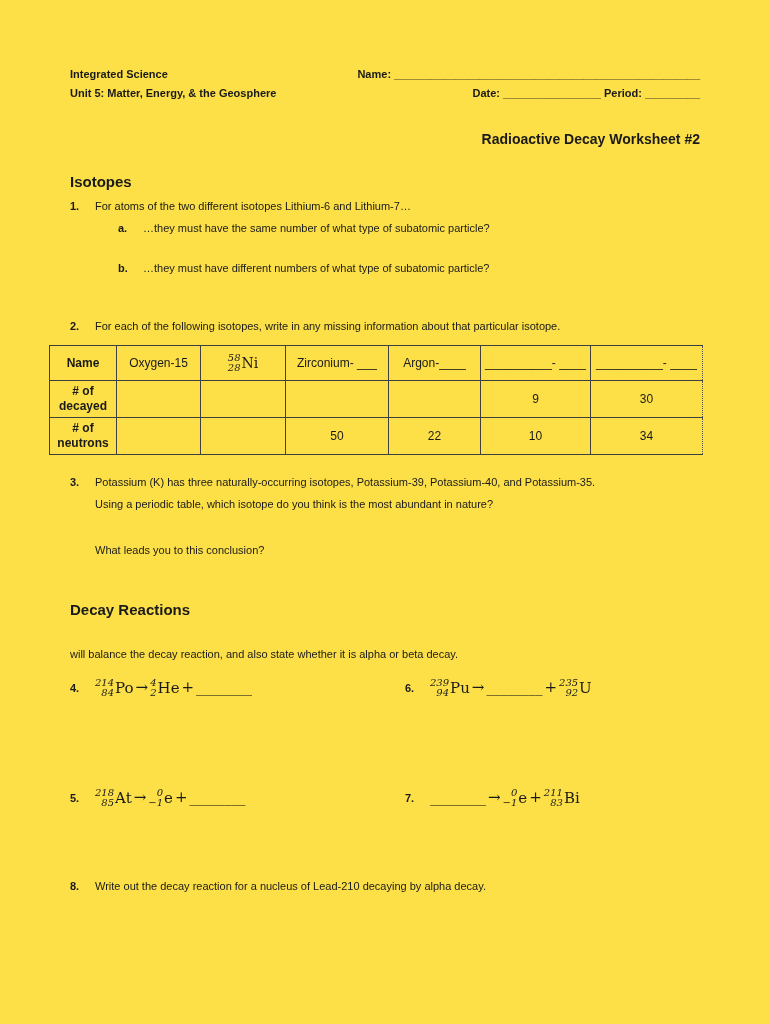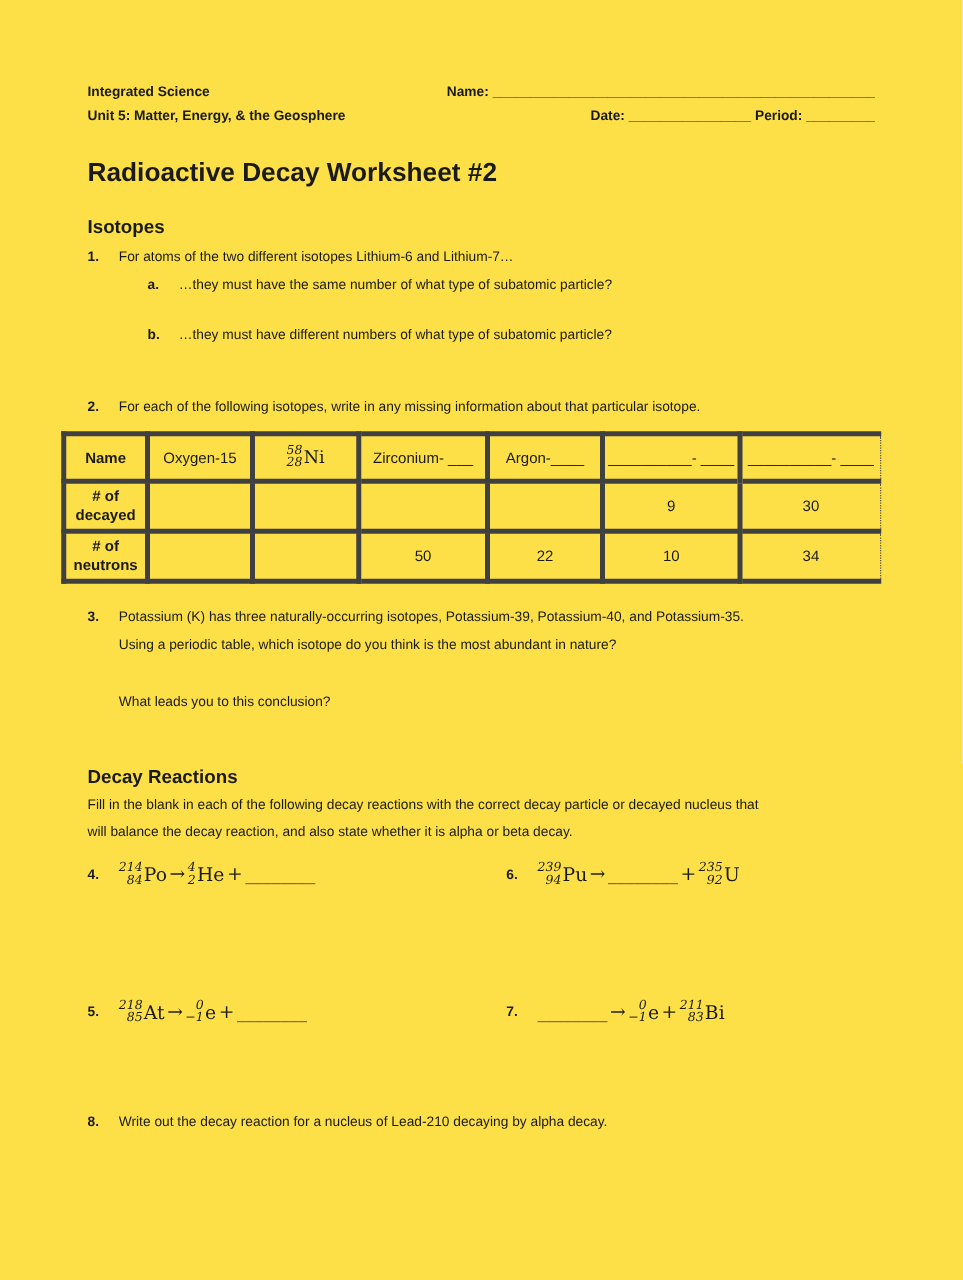--- a/index.html
+++ b/index.html
@@ -11,21 +11,21 @@
     font-size:11px; color:#1a1a1a;
   }
 
   
   .hdr-row { display:flex; justify-content:space-between; line-height:16px; }
   .hdr-row + .hdr-row { margin-top:3px; }
   .hdr-left { font-weight:bold; }
   .hdr-right { font-weight:bold; text-align:right; white-space:nowrap; }
   .hdr-right .blank { font-weight:bold; }
 
-  .title { margin-top:24px; text-align:left; font-size:21px; font-weight:bold; line-height:28px; }
+  .title { margin-top:24px; text-align:right; font-size:14px; font-weight:bold; line-height:28px; }
 
   .section-heading { margin-top:20px; font-size:15px; font-weight:bold; line-height:18px; }
   .section-heading.decay { margin-top:40px; }
 
   .q { display:flex; line-height:22px; }
   .qnum { flex:0 0 25px; font-weight:bold; }
   .qtext { flex:1; }
   .sub { display:flex; margin-left:48px; line-height:22px; }
   .subnum { flex:0 0 25px; font-weight:bold; }
 
@@ -37,21 +37,21 @@
   .followup { margin-top:24px; margin-left:25px; line-height:22px; }
   .intro { margin-top:2px; line-height:22px; }
   .q8 { margin-top:62px; }
 
   
   table.iso {
     border-collapse:collapse; table-layout:fixed;
     margin-top:8px; margin-left:-21px; width:653px;
     font-size:12px; text-align:center;
   }
-  table.iso td { border:4px solid #404040; padding:1px 2px; vertical-align:middle; }
+  table.iso td { border:1px solid #404040; padding:1px 2px; vertical-align:middle; }
   table.iso tr.hdr td { height:32px; }
   table.iso tr.body td { height:34px; }
   table.iso td.rowlabel { font-weight:bold; line-height:15px; }
   table.iso td.namehdr { font-weight:bold; }
   table.iso td.dotted-right { border-right:1px dotted #555; }
   table.iso tr.hdr td.dotted-bottom { border-bottom:1px dotted #777; }
 
   
   .eqfont { font-family:"DejaVu Serif", serif; }
   .nuclide { display:inline-flex; align-items:center; vertical-align:middle; }
@@ -162,21 +162,21 @@
   </tbody>
     </table>
 
   <div class="q q3">
     <span class="qnum">3.</span>
     <span class="qtext"><span>Potassium (K) has three naturally-occurring isotopes, Potassium-39, Potassium-40, and Potassium-35.</span><br><span>Using a periodic table, which isotope do you think is the most abundant in nature?</span></span>
   </div>
   <div class="followup">What leads you to this conclusion?</div>
 
   <div class="section-heading decay">Decay Reactions</div>
-  <div class="intro"><span>Fill in the blank in each of the following decay reactions with the correct decay particle or decayed nucleus that</span><br><span>will balance the decay reaction, and also state whether it is alpha or beta decay.</span></div>
+  <div class="intro"><br><span>will balance the decay reaction, and also state whether it is alpha or beta decay.</span></div>
 
   <div class="eq-row">
     <div class="eq-left">
       <span class="qnum">4.</span>
       <span class="eq-body">
         <span class="nuclide">
             <span class="scripts">
               <span>214</span>
               <span>84</span>
             </span>

